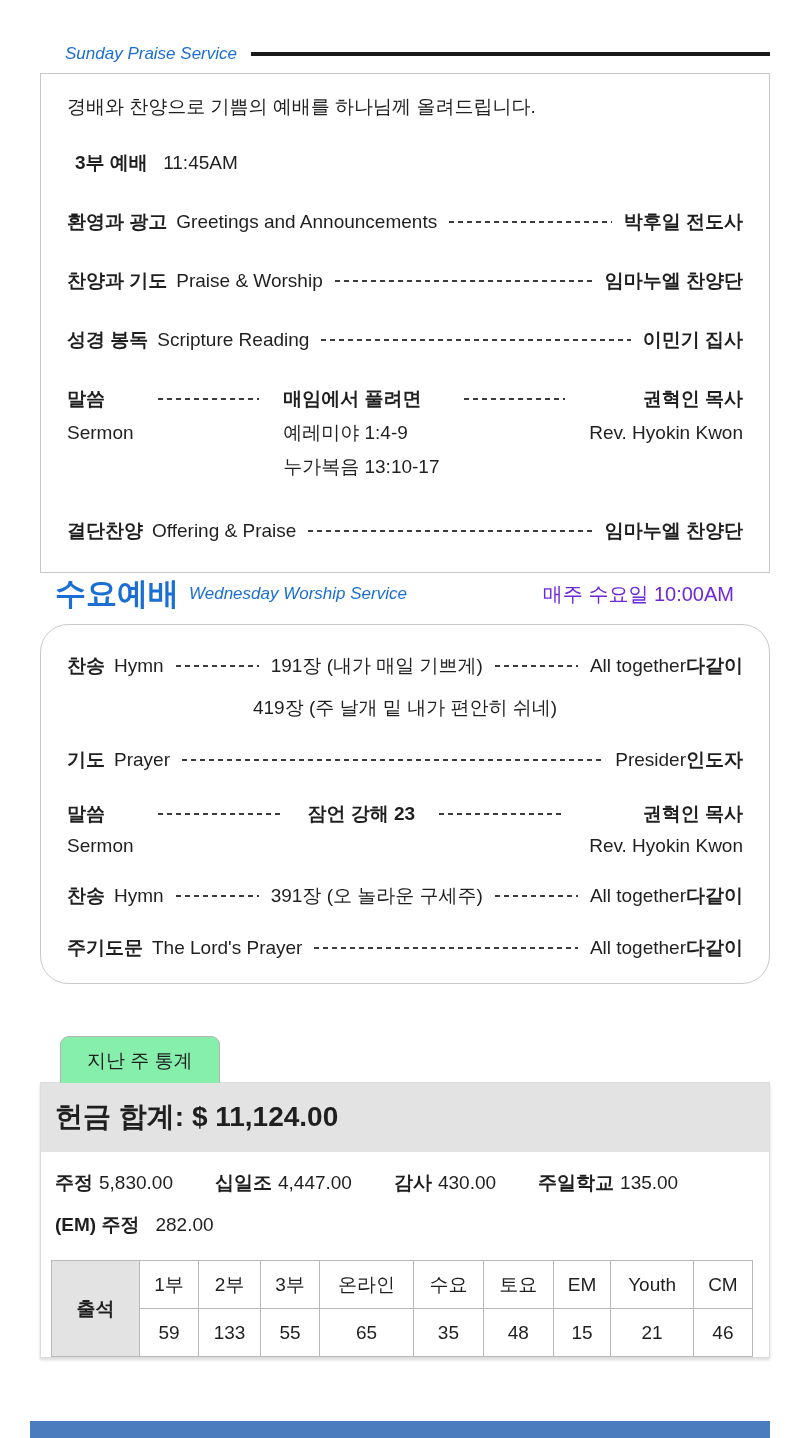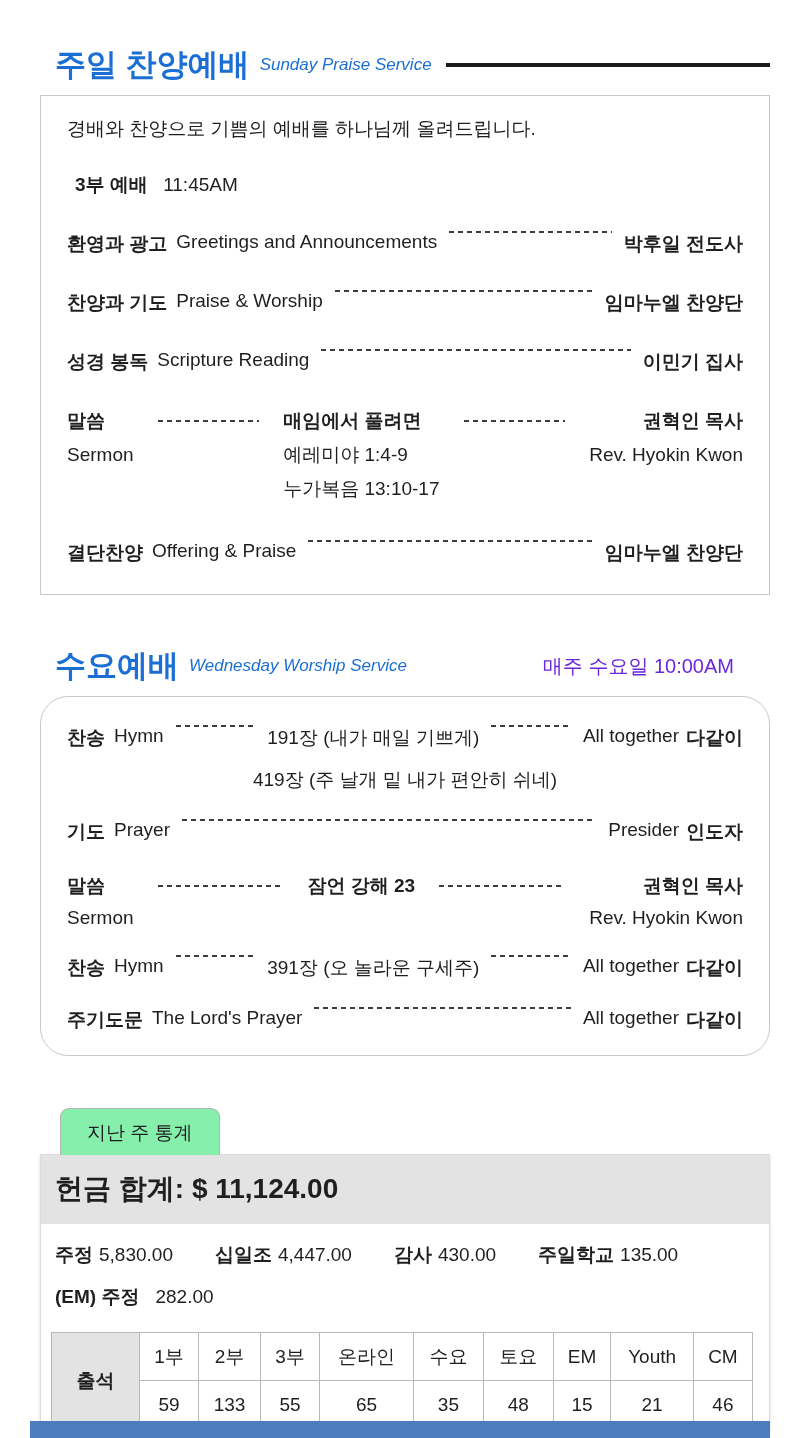--- a/index.html
+++ b/index.html
@@ -17,27 +17,27 @@
   .sec-header .sched { margin-left: auto; font-size: 20px; color: #6d28d9; padding-right: 36px; white-space: nowrap; }
 
   
   .svc-box {
     margin: 9px 30px 0 40px; border: 1px solid #c8c8c8; background: #fff;
     padding: 20px 26px 28px 26px;
   }
   .intro { margin-bottom: 30px; }
   .svc-time { margin: 8px 0 18px 8px; }
   .svc-time .ko { font-weight: bold; }
-  .svc-row { display: flex; align-items: flex-start; margin-top: 33px; white-space: nowrap; }
+  .svc-row { display: flex; align-items: center; margin-top: 33px; white-space: nowrap; }
   .svc-row .ko { font-weight: bold; }
   .svc-row .en { margin-left: 9px; }
   .leader { flex: 1; height: 2px; margin: 0 12px;
     background: repeating-linear-gradient(90deg, #3c3c3c 0 5px, transparent 5px 9px); }
   .who { font-weight: bold; }
-  .who-en { font-weight: normal; margin-right: 7px; }
+  .who-en { font-weight: normal; }
 
   
   .sermon-grid {
     display: grid; grid-template-columns: auto 1fr auto 1fr auto;
     align-items: center; margin-top: 33px; column-gap: 12px; row-gap: 8px;
     white-space: nowrap;
   }
   .sermon-grid .bold { font-weight: bold; }
   .sermon-grid .right { text-align: right; }
   .sermon-grid .c1 { grid-column: 1; } .sermon-grid .c3 { grid-column: 3; }
@@ -65,21 +65,20 @@
     font-size: 19px; height: 48px; padding: 0 8px; }
   table.att td.att-label { background: #e3e3e3; font-weight: bold; width: 88px; }
   table.att th { font-weight: normal; }
 
   .bottom-bar { position: absolute; left: 30px; right: 30px; bottom: 0; height: 17px; }
 </style>
 </head>
 <body>
 
 <div class="sec-header first">
-  <span class="t-ko">주일 찬양예배</span>
   <span class="t-en">Sunday Praise Service</span>
   <span class="rule"></span>
 </div>
 
 <div class="svc-box">
   <div class="intro">경배와 찬양으로 기쁨의 예배를 하나님께 올려드립니다.</div>
   <div class="svc-time">
     <span class="ko">3부 예배</span>
     <span style="margin-left:10px;">11:45AM</span>
   </div>
@@ -120,21 +119,21 @@
   </div>
 
   <div class="svc-row" style="margin-top:38px;">
     <span class="ko">결단찬양</span>
     <span class="en">Offering &amp; Praise</span>
     <span class="leader"></span>
     <span class="who">임마누엘 찬양단</span>
   </div>
 </div>
 
-<div class="sec-header" style="margin-top:50px;justify-content:space-between;">
+<div class="sec-header" style="justify-content:space-between;">
   <span class="t-ko">수요예배</span>
   <span class="t-en">Wednesday Worship Service</span>
   <span class="sched">매주 수요일 10:00AM</span>
 </div>
 
 <div class="svc-box" style="padding-top:8px; padding-bottom:22px;border-radius:28px;">
   <div class="svc-row" style="margin-top:20px;">
     <span class="ko">찬송</span>
     <span class="en">Hymn</span>
     <span class="leader"></span>

